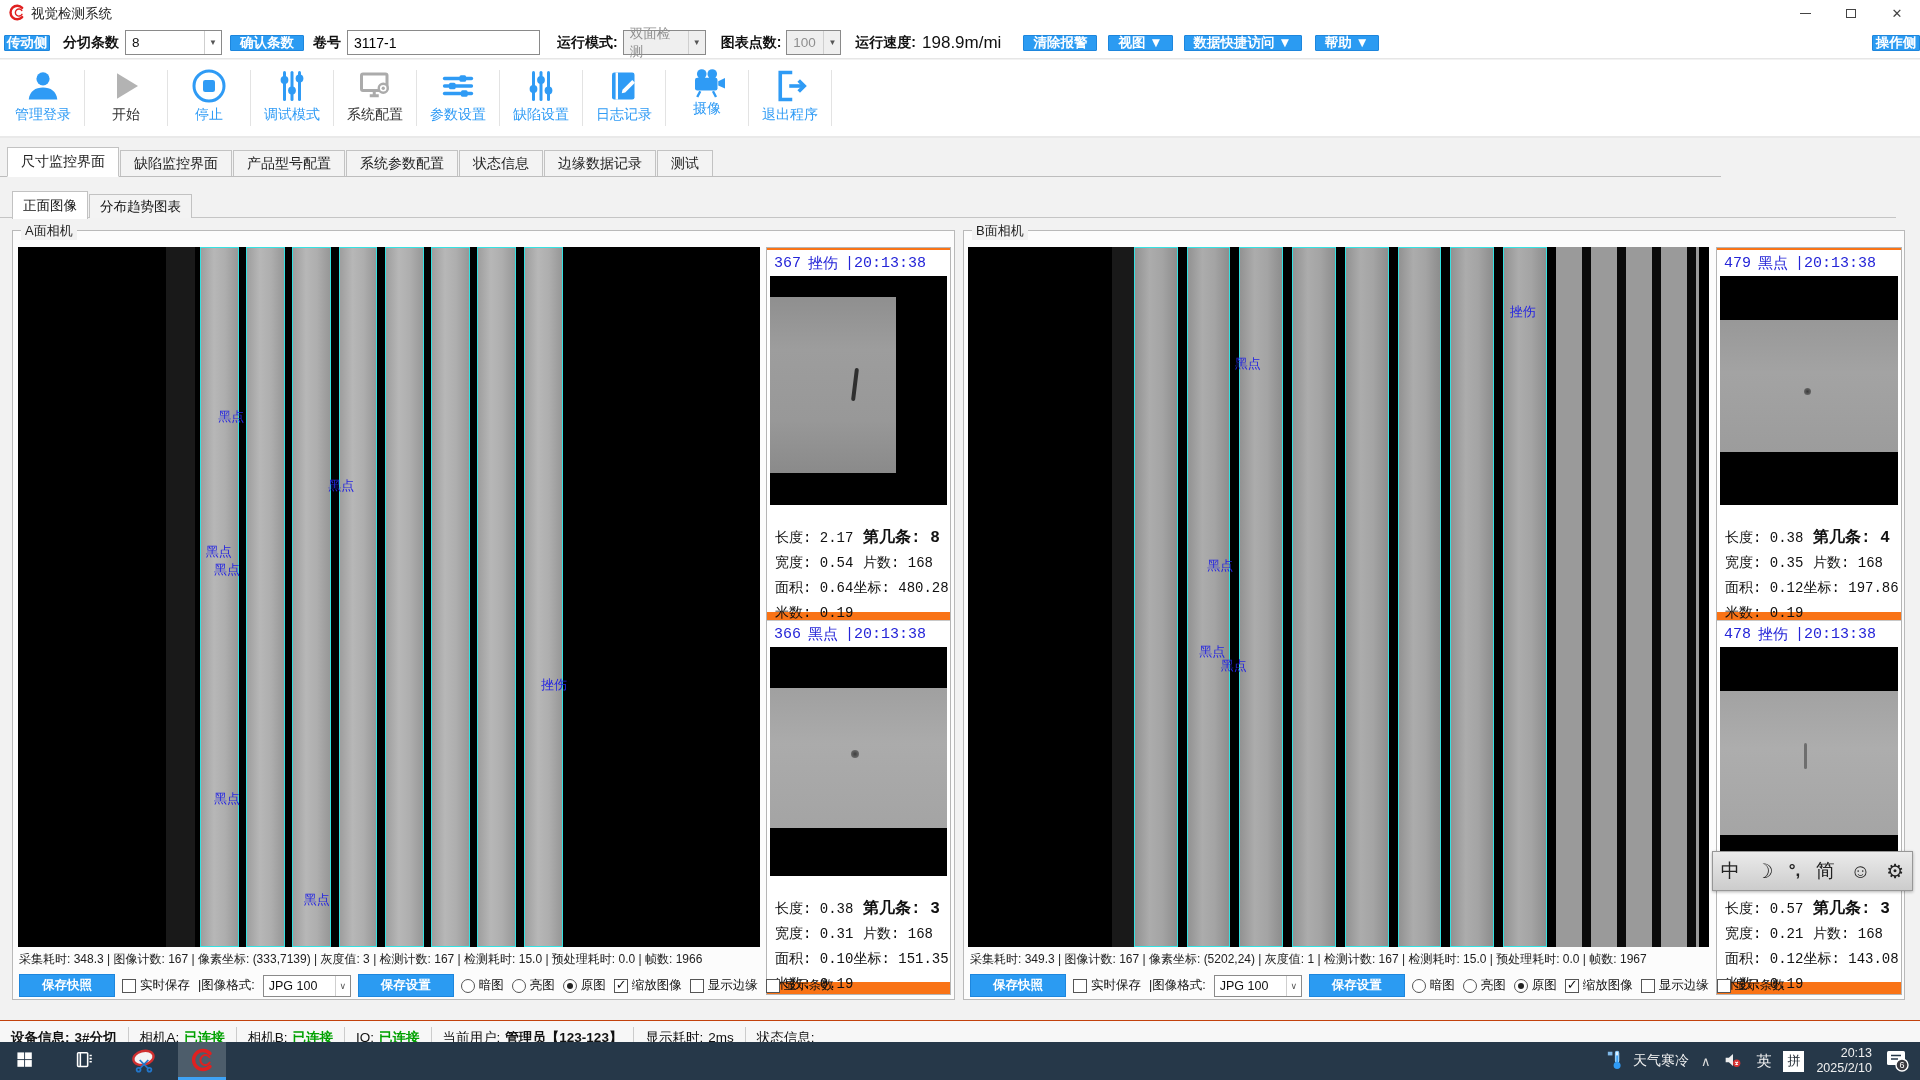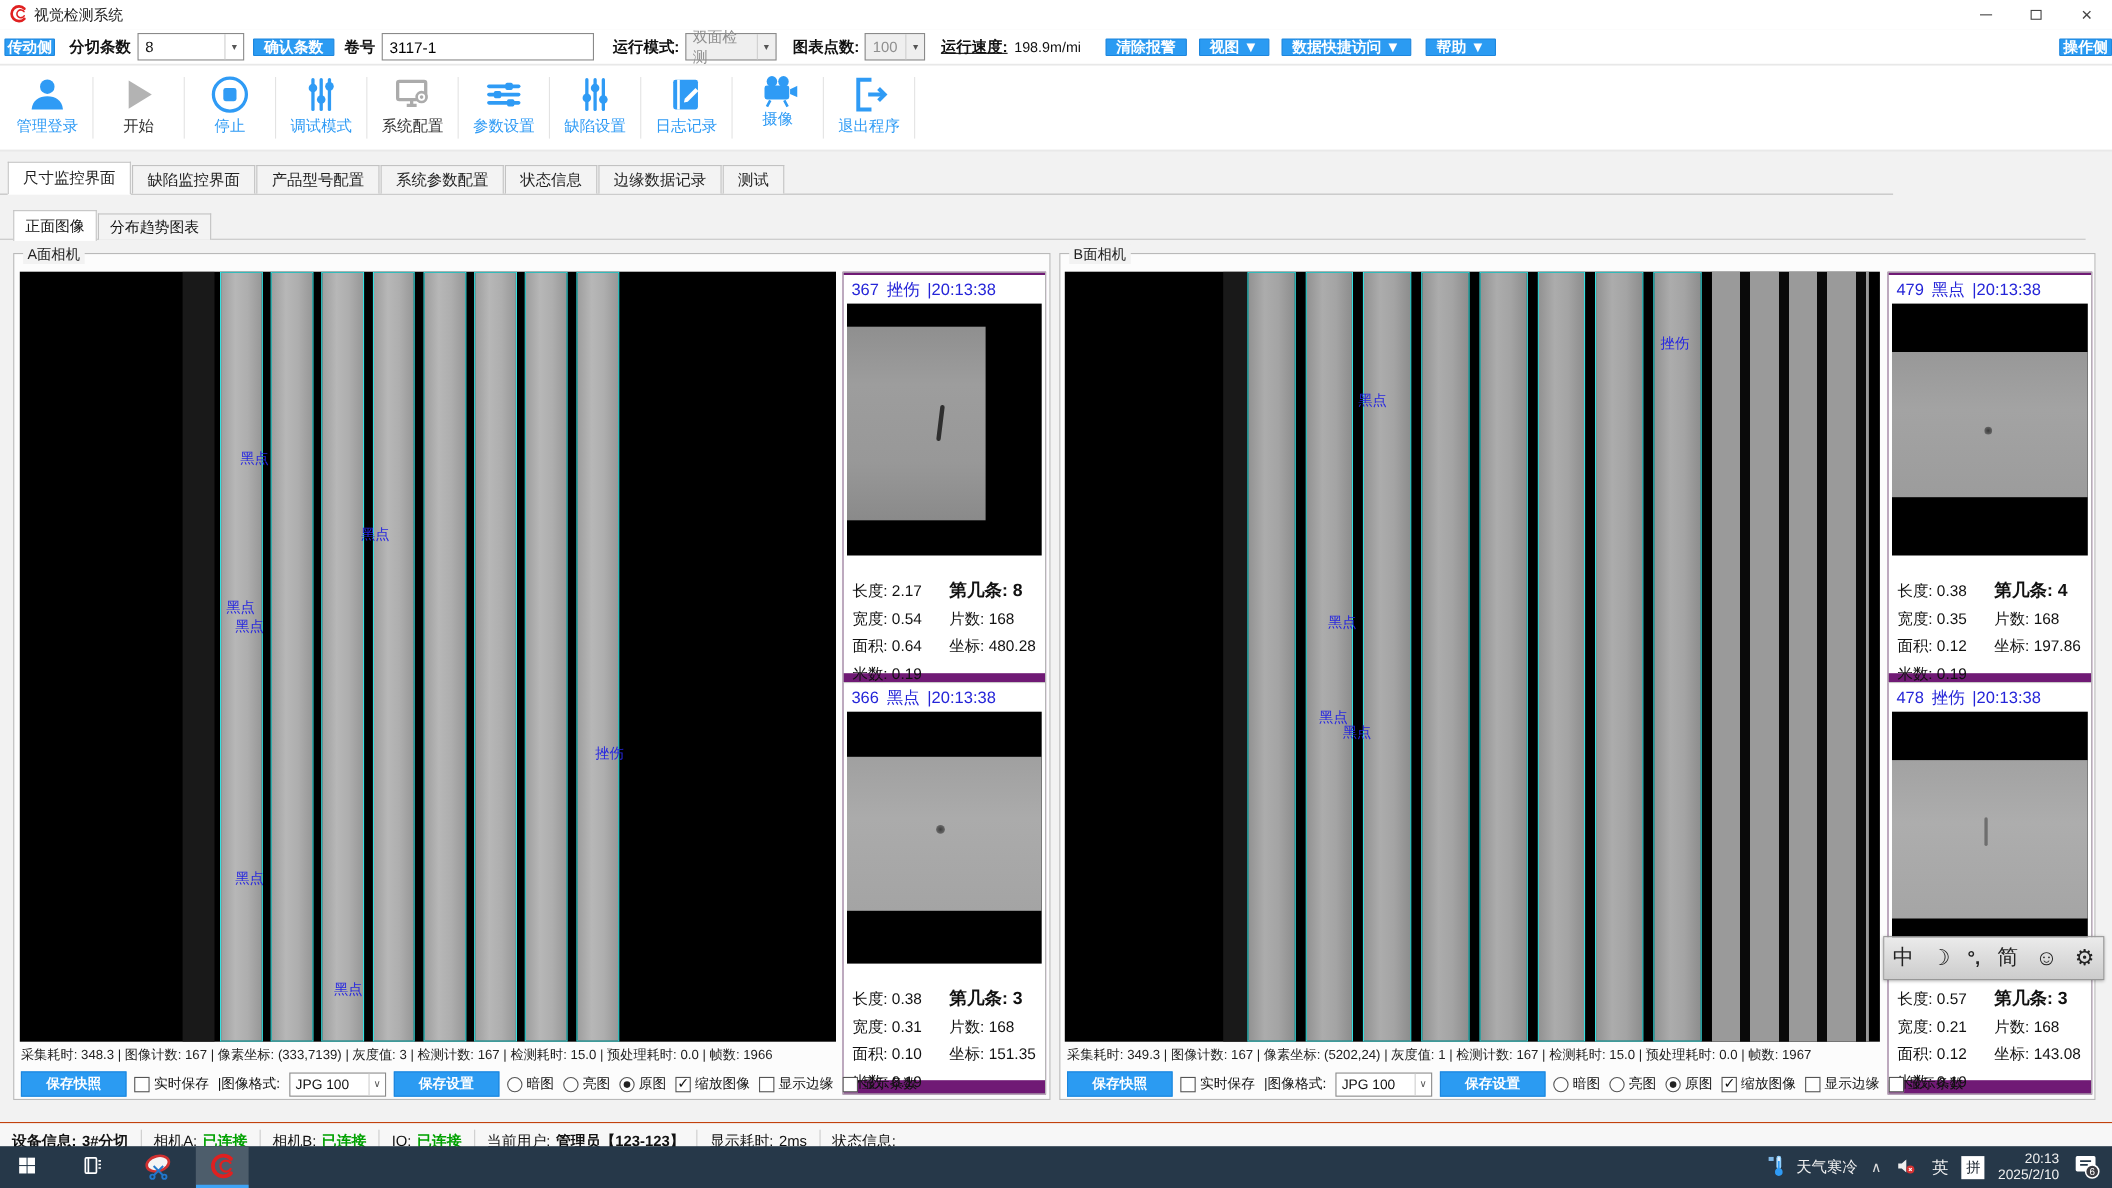--- a/index.html
+++ b/index.html
@@ -25,21 +25,21 @@
     display:flex; align-items:center; justify-content:center; padding:0 9px; font-size:13.5px;
     font-weight:bold; white-space:nowrap; border-radius:1px; }
   .combo { height:25px; border:1px solid #8a8a8a; background:#fff; display:flex; align-items:center; }
   .combo .cval { padding:0 6px; font-size:13.5px; flex:1; }
   .combo .arrow { width:17px; height:100%; border-left:1px solid #cfcfcf; display:flex;
     align-items:center; justify-content:center; font-size:8px; color:#555; }
   .combo.gray { background:#efefef; }
   .combo.gray .cval { color:#8f8f8f; }
   .textinput { height:25px; border:1px solid #8a8a8a; background:#fff; padding:0 6px;
     font-size:14px; font-family:inherit; }
-  .speedval { font-size:13px; white-space:nowrap; }
+  .speedval { font-size:17px; white-space:nowrap; }
   
   .icon-toolbar { position:absolute; top:60px; left:0; width:1920px; height:78px; background:#fff;
     border-bottom:2px solid #e9e9e9; display:flex; align-items:stretch; padding-left:6px; }
   .tool-item { min-width:74px; padding:8px 8px 0 8px; text-align:center; cursor:default; }
   .tool-item svg { display:block; margin:0 auto; }
   .tool-label { font-size:14px; margin-top:2px; white-space:nowrap; }
   .tool-label.blue { color:#2f9bf5; }
   .tool-label.dark { color:#333; }
   .tool-sep { width:1px; background:#e3e3e3; margin:10px 4px; }
   
@@ -63,21 +63,21 @@
   .cam-image { position:absolute; top:16px; background:#000; overflow:hidden; }
   .strip { position:absolute; top:0; height:100%; border:1px solid #35e2e2; }
   .strip-a { background:linear-gradient(90deg,#9e9e9e,#b7b7b7 35%,#aeaeae 65%,#979797); }
   .strip-b { background:linear-gradient(90deg,#929292,#acacac 35%,#a4a4a4 65%,#8d8d8d); }
   .dim-band { position:absolute; top:0; height:100%; background:#191919; }
   .side-stripes { position:absolute; top:0; height:100%;
     background:repeating-linear-gradient(90deg,#9a9a9a 0 26px,#0a0a0a 26px 35px); }
   .defect-label { position:absolute; color:#2626e0; font-size:13px; white-space:nowrap; }
   
   .detail-col { position:absolute; top:16px; width:185px; height:748px; border:1px solid #b5b5b5;
-    background:#701a75; }
+    background:#f97316;font-family:Liberation Mono, monospace; }
   .dpanel { position:absolute; left:0; width:100%; height:362px; background:#fff; }
   .dpanel.second { top:372px; border-top:1px solid #c8c8c8; }
   .dpanel.first { top:2px; }
   .dheader { height:26px; display:flex; align-items:center; gap:7px; padding:0 7px;
     color:#2525d8; font-size:15px; }
   .thumb { height:229px; margin:0 3px; background:#000; position:relative; overflow:hidden; }
   .gray-area { position:absolute; }
   .dot-defect { position:absolute; border-radius:50%; }
   .streak { position:absolute; border-radius:2px; }
   .fields { padding:20px 8px 0 8px; }
@@ -168,21 +168,21 @@
   <span class="lblb" style="margin-left:17px;">运行模式:</span>
   <span class="combo gray" style="margin-left:5px;width:83px;">
     <span class="cval">双面检测</span>
       <span class="arrow">▼</span>
   </span>
   <span class="lblb" style="margin-left:15px;">图表点数:</span>
   <span class="combo gray" style="margin-left:5px;width:55px;">
     <span class="cval">100</span>
       <span class="arrow">▼</span>
   </span>
-  <span class="lblb" style="margin-left:14px;text-decoration:underline;">运行速度:</span>
+  <span class="lblb" style="margin-left:14px;">运行速度:</span>
   <span class="speedval" style="margin-left:6px;">198.9m/mi</span>
   <button class="btn-blue" style="margin-left:22px;">清除报警</button>
   <button class="btn-blue" style="margin-left:11px;">视图 ▼</button>
   <button class="btn-blue" style="margin-left:11px;">数据快捷访问 ▼</button>
   <button class="btn-blue" style="margin-left:13px;">帮助 ▼</button>
   <button class="btn-blue" style="margin-left:auto;margin-right:0;width:48px;">操作侧</button>
 </div>
 
 <div class="icon-toolbar">
   <div class="tool-item">

